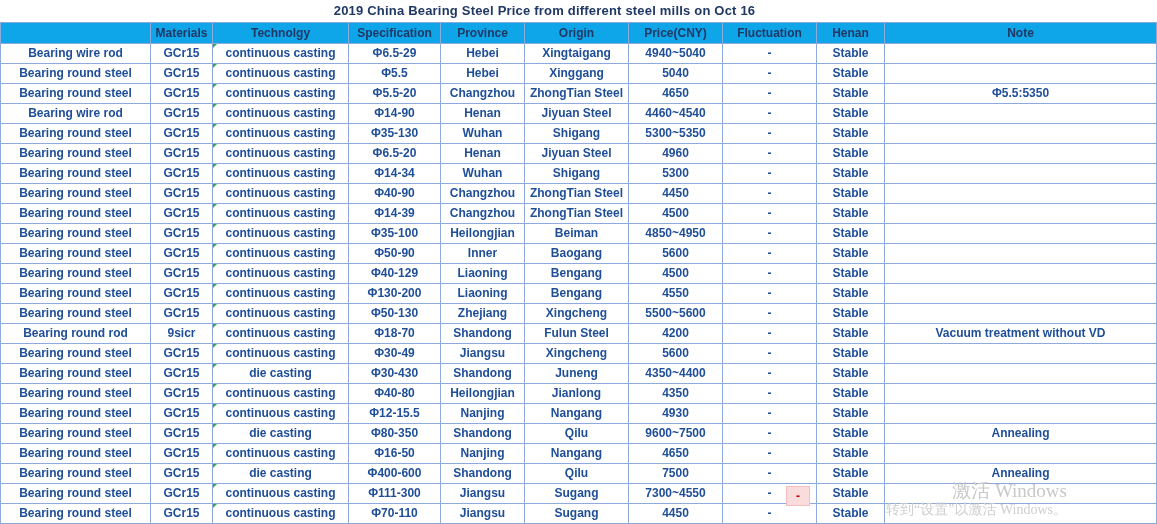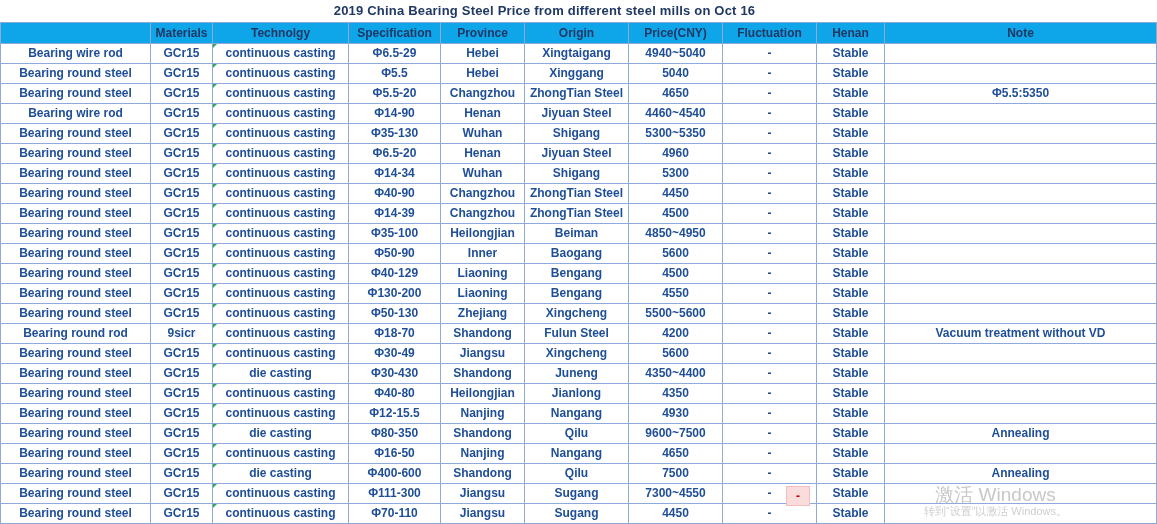--- a/index.html
+++ b/index.html
@@ -69,29 +69,29 @@
     position: absolute;
     top: 0; left: 0;
     border-left: 4px solid #32a852;
     border-bottom: 4px solid transparent;
     width: 0; height: 0;
   }
   .wm {
     position: absolute;
     right: 22px;
     bottom: 6px;
-    text-align: center;
+    text-align: right;
     color: #c8c8c8;
     font-size: 19px;
-    font-family: Liberation Sans, sans-serif;
+    font-family: Liberation Serif, serif;
     pointer-events: none;
     line-height: 1.15;
   }
   .wm .sub {
-    font-size: 11px;
+    font-size: 14px;
     color: #cfcfcf;
   }
   .pinkbox {
     position: absolute;
     left: 786px;
     bottom: 18px;
     width: 22px;
     height: 18px;
     background: #fbdcdc;
     border: 1px solid #f3bdbd;

